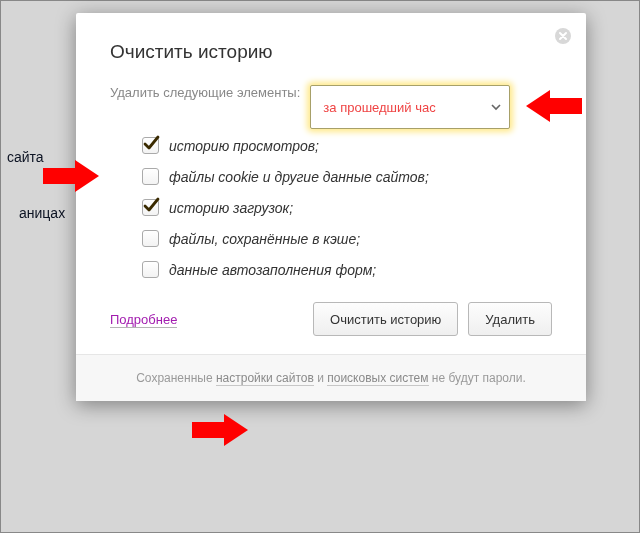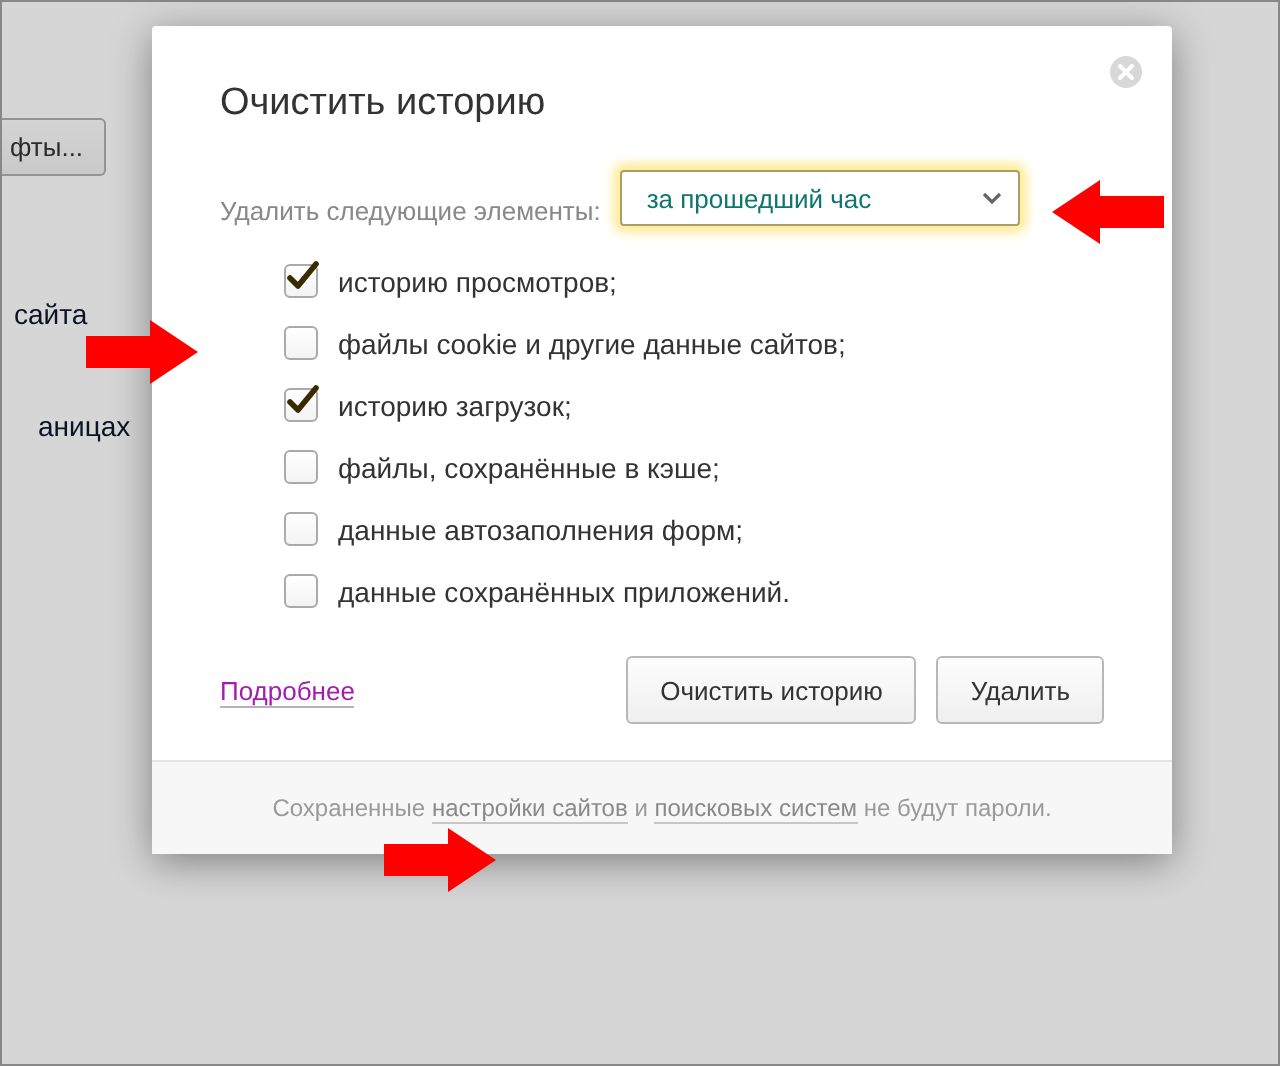--- a/index.html
+++ b/index.html
@@ -64,50 +64,51 @@
     cursor: pointer;
   }
   .close-icon svg { width: 18px; height: 18px; }
   .dialog-title {
     font-size: 19px;
     color: #333;
     margin-bottom: 22px;
   }
   .timerange-row {
     display: flex;
-    align-items: flex-end;
+    align-items: flex-start;
     font-size: 13px;
     color: #888;
-    margin-bottom: 19px;
+    margin-bottom: 8px;
   }
   .dropdown {
     margin-left: 10px;
     border: 1px solid #a7a069;
     background: #fff;
     box-shadow: 0 0 6px 3px #ffe98a;
     border-radius: 2px;
     display: flex;
     align-items: center;
     width: 200px;
-    height: 28px;
+    height: 44px;
     padding: 0 8px 0 12px;
     box-sizing: border-box;
     cursor: pointer;
-    color: #0f766e;
+    color: #ef4444;
     font-size: 13px;
   }
   .dropdown .spacer { flex: 1; }
   .chevron {
     width: 10px; height: 10px;
   }
   .checklist { margin-left: 32px; }
   .check-row {
     display: flex;
     align-items: center;
     margin-bottom: 14px;
+    font-style: italic;
   }
   .checkbox {
     width: 15px;
     height: 15px;
     border: 1px solid #aaa;
     border-radius: 3px;
     margin-right: 10px;
     background: linear-gradient(#fff,#f3f3f3);
     box-shadow: inset 0 1px 0 #fff;
     cursor: pointer;
@@ -171,21 +172,20 @@
     position: absolute;
     pointer-events: none;
   }
   .arrow svg { display: block; }
 </style>
 </head>
 <body>
 
 <div class="page">
 
-  <div class="underlay-button">фты...</div>
   <div class="underlay-link" style="top:148px;left:6px">сайта</div>
   <div class="underlay-link" style="top:204px;left:18px">аницах</div>
 
   <div class="overlay"></div>
 
   <div class="dialog">
     <div class="dialog-body">
 
       <div class="close-icon">
         <svg viewBox="0 0 18 18">
@@ -231,24 +231,20 @@
             <span class="check-label">историю загрузок;</span>
           </div>
           <div class="check-row">
             <div class="checkbox"></div>
             <span class="check-label">файлы, сохранённые в кэше;</span>
           </div>
           <div class="check-row">
             <div class="checkbox"></div>
             <span class="check-label">данные автозаполнения форм;</span>
           </div>
-          <div class="check-row">
-            <div class="checkbox"></div>
-            <span class="check-label">данные сохранённых приложений.</span>
-          </div>
         </div>
 
       <span class="details-link">Подробнее</span>
 
       <div class="button-row">
         <div class="btn">Очистить историю</div>
         <div class="btn">Удалить</div>
       </div>
     </div>
 

